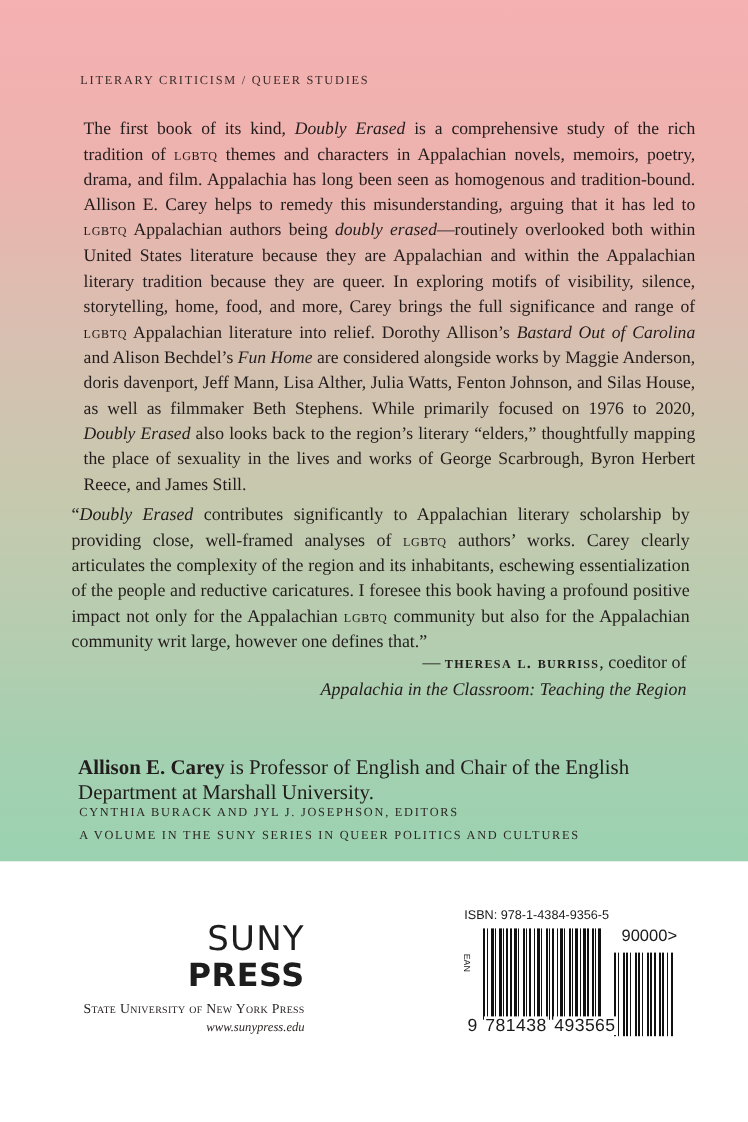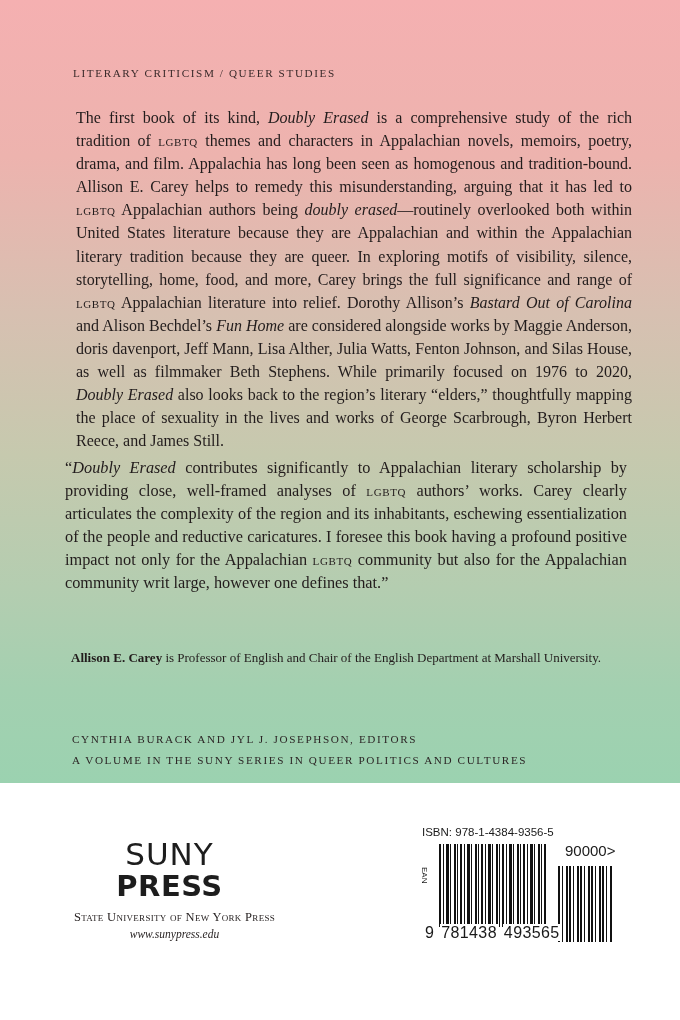--- a/index.html
+++ b/index.html
@@ -29,30 +29,30 @@
       position: absolute; left: 65px; top: 456px; width: 562px;
       font-size: 16.3px; line-height: 23.1px; text-align: justify;
       margin: 0; color: #221c1c;
     }
     .attribution {
       position: absolute; right: 56px; top: 590px; text-align: right;
       font-size: 16.3px; line-height: 24px; color: #221c1c;
     }
     .attr-name { font-weight: bold; font-variant: small-caps; letter-spacing: 1.2px; font-size: 15px; text-transform: lowercase; }
     .author-bio {
-      position: absolute; left: 71px; top: 641px; width: 560px;
-      font-size: 13px; line-height: 33px; margin: 0; color: #221c1c;
+      position: absolute; left: 71px; top: 688px; width: 560px;
+      font-size: 19px; line-height: 22px; margin: 0; color: #221c1c;
     }
     .series {
       position: absolute; left: 72px; top: 729px;
       font-size: 11.2px; letter-spacing: 1.6px; text-transform: uppercase;
       line-height: 21px; color: #2c2626;
     }
     .publisher {
-      position: absolute; left: 72px; top: 838px; width: 205px; text-align: center;
+      position: absolute; left: 72px; top: 838px; width: 205px; text-align: right;
     }
     .pub-logo-top {
       font-family: "DejaVu Sans", "Liberation Sans", sans-serif;
       font-size: 31px; line-height: 32px; letter-spacing: 1px; color: #1d1d1d; font-weight: normal;
       margin-left: -10px;
     }
     .pub-logo-bottom {
       font-family: "DejaVu Sans", "Liberation Sans", sans-serif;
       font-size: 29px; line-height: 32px; font-weight: bold; color: #1d1d1d; letter-spacing: 0.5px;
       margin-left: -10px;
@@ -106,20 +106,24 @@
 <body>
 
 <div class="cover">
 
   <div class="category">Literary Criticism / Queer Studies</div>
 
   <p class="blurb"><span>The first book of its kind, </span><i>Doubly Erased</i><span> is a comprehensive study of the rich tradition of </span><span class="sc">LGBTQ</span><span> themes and characters in Appalachian novels, memoirs, poetry, drama, and film. Appalachia has long been seen as homogenous and tradition-bound. Allison E. Carey helps to remedy this misunderstanding, arguing that it has led to </span><span class="sc">LGBTQ</span><span> Appalachian authors being </span><i>doubly erased</i><span>—routinely overlooked both within United States literature because they are Appalachian and within the Appalachian literary tradition because they are queer. In exploring motifs of visibility, silence, storytelling, home, food, and more, Carey brings the full significance and range of </span><span class="sc">LGBTQ</span><span> Appalachian literature into relief. Dorothy Allison’s </span><i>Bastard Out of Carolina</i><span> and Alison Bechdel’s </span><i>Fun Home</i><span> are considered alongside works by Maggie Anderson, doris davenport, Jeff Mann, Lisa Alther, Julia Watts, Fenton Johnson, and Silas House, as well as filmmaker Beth Stephens. While primarily focused on 1976 to 2020, </span><i>Doubly Erased</i><span> also looks back to the region’s literary “elders,” thoughtfully mapping the place of sexuality in the lives and works of George Scarbrough, Byron Herbert Reece, and James Still.</span></p>
 
   <p class="quote"><span>“</span><i>Doubly Erased</i><span> contributes significantly to Appalachian literary scholarship by providing close, well-framed analyses of </span><span class="sc">LGBTQ</span><span> authors’ works. Carey clearly articulates the complexity of the region and its inhabitants, eschewing essentialization of the people and reductive caricatures. I foresee this book having a profound positive impact not only for the Appalachian </span><span class="sc">LGBTQ</span><span> community but also for the Appalachian community writ large, however one defines that.”</span></p>
 
+  <div class="attribution">
+    <div><span>— </span><span class="attr-name">Theresa L. Burriss</span><span>, coeditor of</span></div>
+    <div><i>Appalachia in the Classroom: Teaching the Region</i></div>
+  </div>
 
   <p class="author-bio"><b>Allison E. Carey</b><span> is Professor of English and Chair of the English Department at Marshall University.</span></p>
 
   <div class="series">
     <div>Cynthia Burack and Jyl J. Josephson, Editors</div>
     <div>A Volume in the SUNY Series in Queer Politics and Cultures</div>
   </div>
 
   <div class="publisher">
     <div class="pub-logo-top">SUNY</div>

